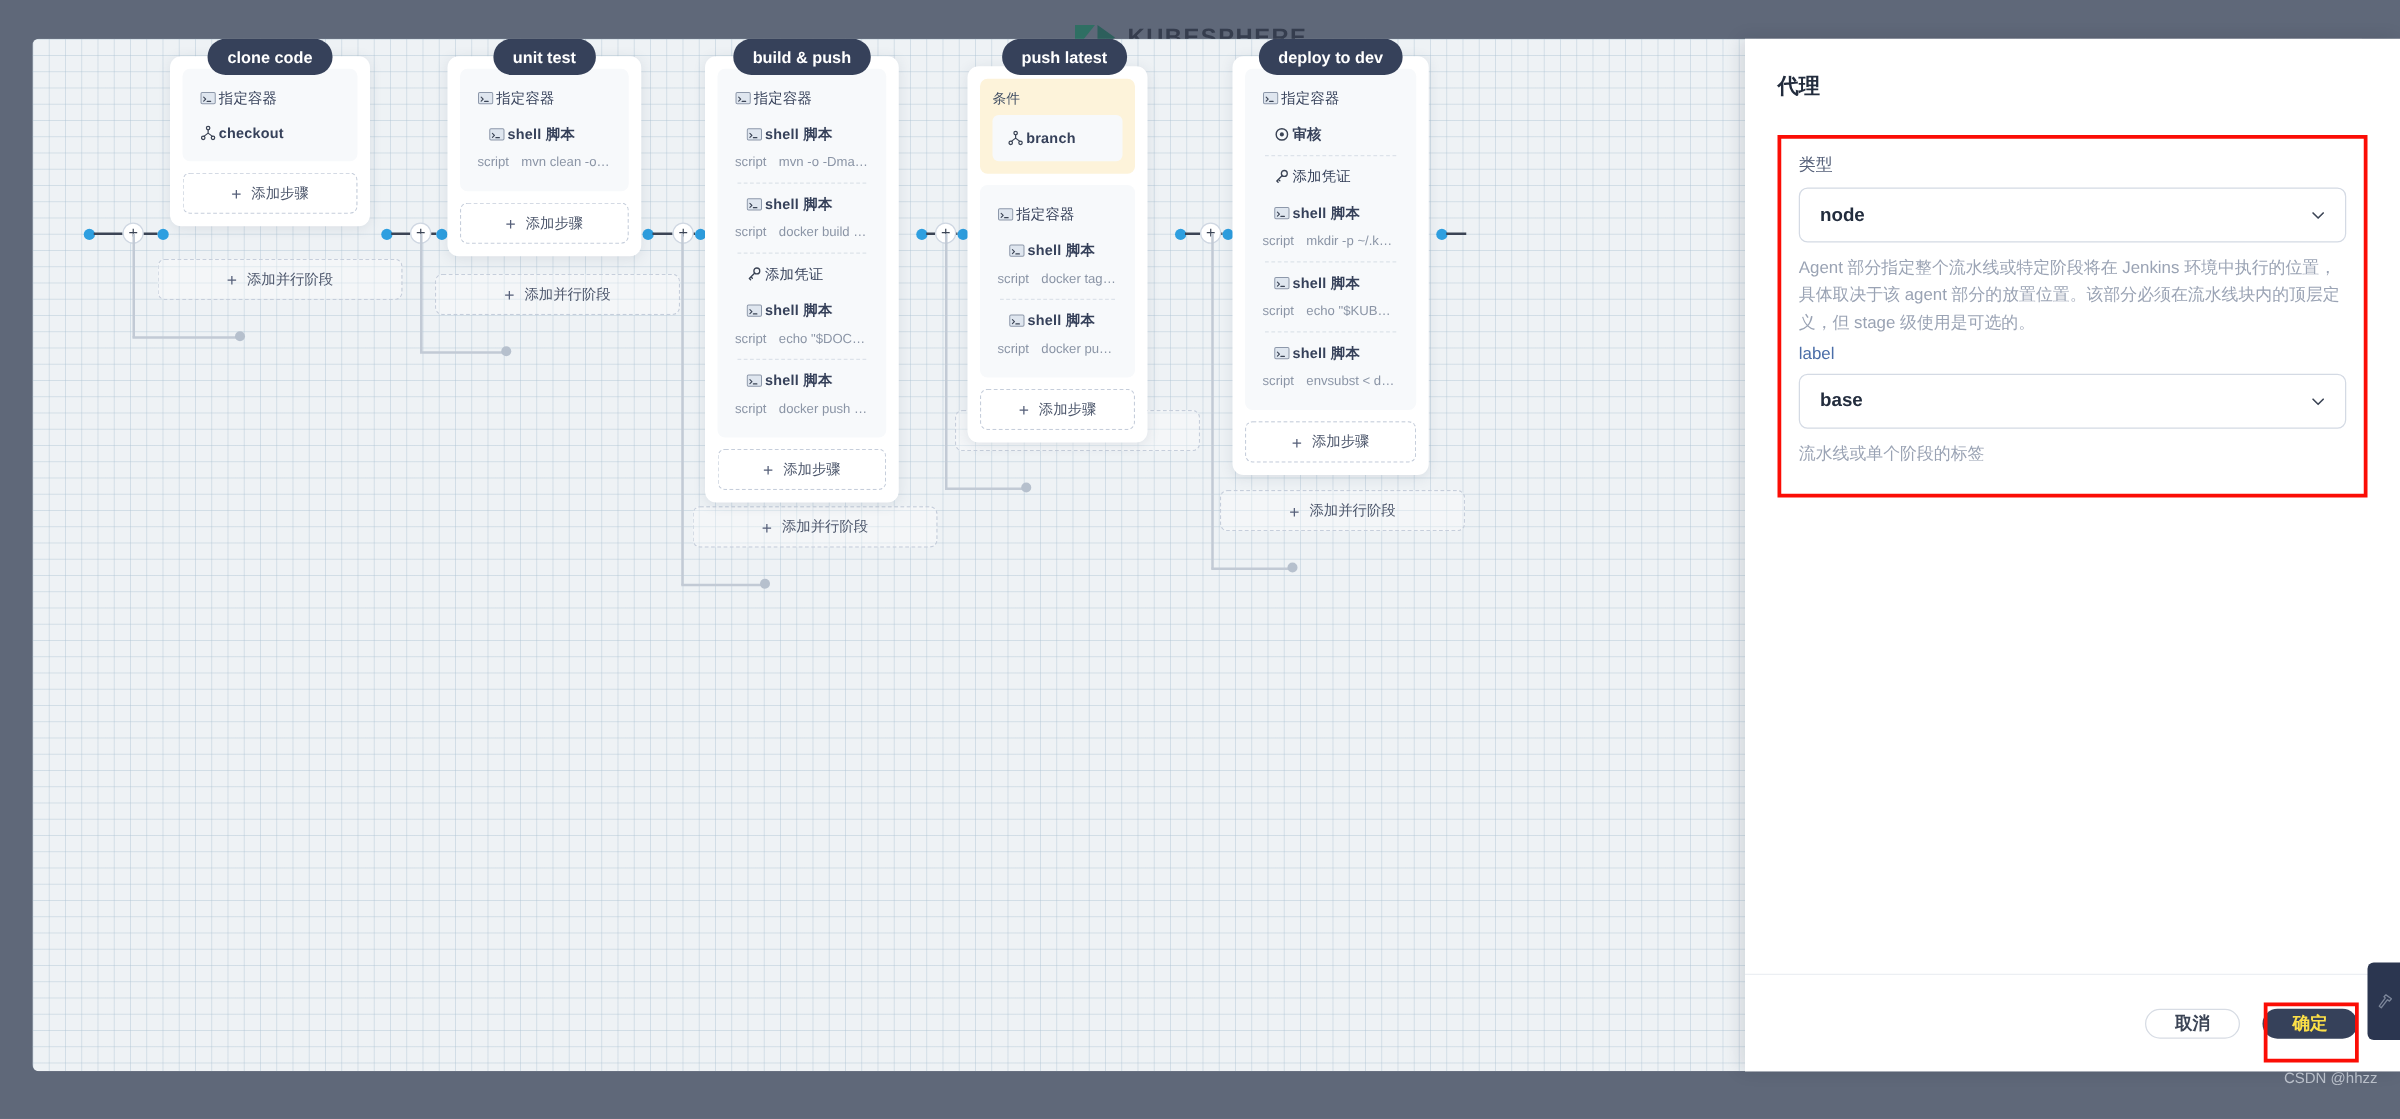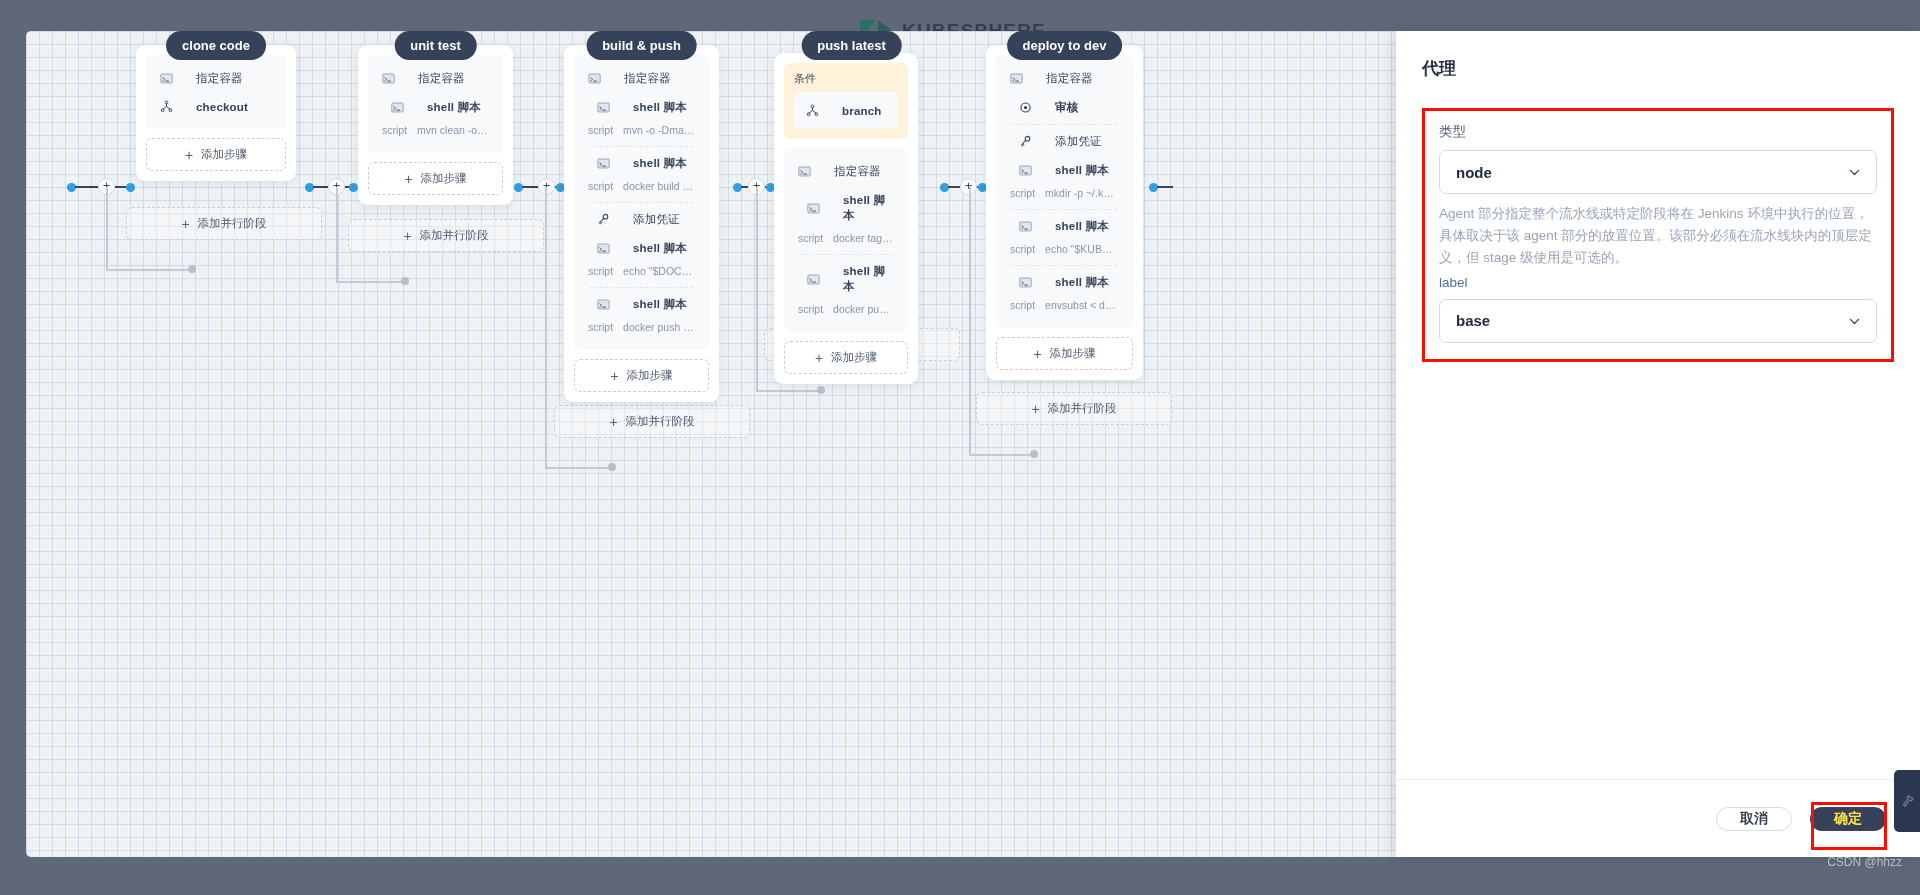--- a/index.html
+++ b/index.html
@@ -66,21 +66,21 @@
     position: absolute; top: 14px; left: 0;
     background: #fff; border-radius: 9px; padding: 10px;
     box-shadow: 0 2px 10px rgba(40,60,90,.10);
     z-index: 3;
   }
   .inner-box { background: #f7f9fb; border-radius: 6px; padding: 9px 12px; }
   .cond-box { background: #fdf3da; border-radius: 6px; padding: 8px 10px 10px 10px; margin-bottom: 9px; }
   .cond-label { font-size: 11px; color: #414e63; margin-bottom: 6px; }
   .cond-inner { background: #f7f9fb; border-radius: 5px; padding: 12px 10px; }
 
-  .step-row { display: flex; align-items: center; gap: 23px; padding: 7px 2px; }
+  .step-row { display: flex; align-items: center; gap: 2px; padding: 7px 2px; }
   .step-row.sub { padding-left: 11px; }
   .step-label { font-size: 11.5px; color: #36415a; letter-spacing: .2px; }
   .step-label.bold { font-weight: 700; }
   .script-row { display: flex; gap: 10px; padding: 2px 2px 8px 2px; }
   .script-key { font-size: 10.5px; color: #8b95a6; }
   .script-val {
     font-size: 10.5px; color: #8b95a6; white-space: nowrap; overflow: hidden;
     text-overflow: ellipsis; max-width: 124px;
   }
   .divider { border-top: 1px dashed #dde3ea; margin: 2px 4px 2px 4px; }
@@ -547,20 +547,21 @@
         </div>
         <div class="hint">Agent 部分指定整个流水线或特定阶段将在 Jenkins 环境中执行的位置， 具体取决于该 agent 部分的放置位置。该部分必须在流水线块内的顶层定义，但 stage 级使用是可选的。</div>
 
         <div class="field-label blue">label</div>
         <div class="select">
           <span>base</span>
           <svg class="chev" viewBox="0 0 16 16">
             <path d="M3 6 L8 11 L13 6" fill="none" stroke="#3b4455" stroke-width="1.6" stroke-linecap="round" stroke-linejoin="round"></path>
           </svg>
         </div>
+        <div class="hint">流水线或单个阶段的标签</div>
 
       </div>
     </div>
     <div class="drawer-foot">
       <div class="btn btn-cancel">取消</div>
       <div class="ok-wrap">
         <div class="btn btn-ok">确定</div>
         <div class="ok-highlight"></div>
       </div>
     </div>

